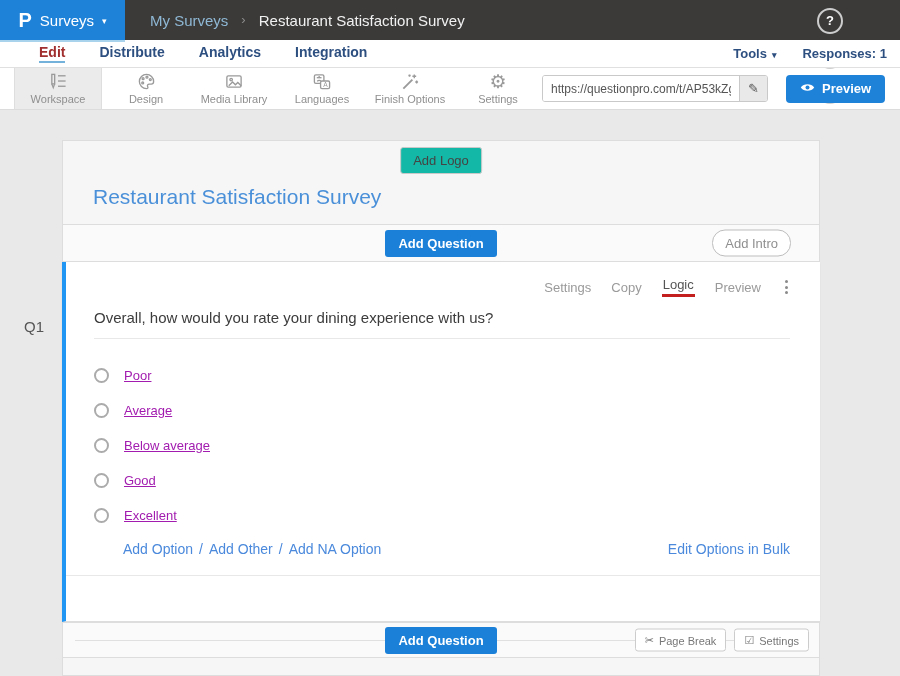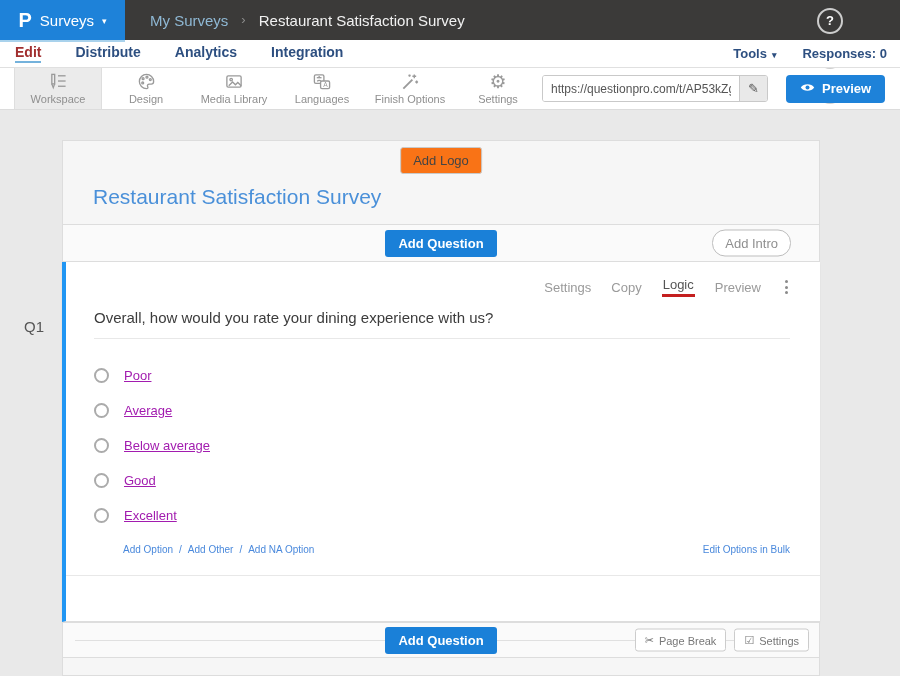--- a/index.html
+++ b/index.html
@@ -20,21 +20,21 @@
   .header-actions { margin-left:auto; display:flex; align-items:center; gap:9px; padding-right:14px;flex-direction:column; }
   .circle-btn { width:26px; height:26px; border:2px solid #cdcdcd; border-radius:50%;
                 display:flex; align-items:center; justify-content:center;
                 color:#fff; font-size:13px; font-weight:bold; cursor:pointer; }
   .upgrade { background:var(--upgrade_orange,#f7a11d); color:#fff; border:none; border-radius:13px;
              padding:6px 14px; font-size:13px; font-weight:bold; cursor:pointer; font-family:inherit; }
 
   
   .nav-row { position:relative; display:flex; align-items:center; height:28px; background:#fff; border-bottom:1px solid #e0e0e0; }
   .nav-row::before { content:""; position:absolute; top:0; left:0; width:125px; height:2px; background:#a9d2ec; }
-  .tabs { display:flex; gap:34px; padding-left:15px; }
+  .tabs { display:flex; gap:34px; padding-left:15px;margin-left:24px; }
   .tab { font-size:14px; font-weight:bold; color:var(--tab_navy,#2d4f80); cursor:pointer; text-decoration:none; }
   .tab.active { color:var(--active_tab_red,#a12f2f); border-bottom:2px solid #74b2dc; padding-bottom:1px; }
   .nav-right { margin-left:auto; display:flex; align-items:center; gap:26px; padding-right:13px;
                font-size:13px; font-weight:bold; color:var(--tab_navy,#2d4f80); }
   .tools { display:flex; align-items:center; gap:5px; cursor:pointer; }
   .tools .caret { color:var(--tab_navy,#2d4f80); }
 
   
   .toolbar { display:flex; align-items:stretch; height:42px; background:#fff; border-bottom:1px solid #dcdcdc; }
   .tb-items { display:flex; padding-left:14px; }
@@ -55,21 +55,21 @@
   .preview-btn { display:flex; align-items:center; gap:7px; height:28px; padding:0 14px;
                  background:var(--brand_blue,#1e82d9); color:#fff; border:none; border-radius:4px;
                  font-size:13px; font-weight:bold; cursor:pointer; font-family:inherit; }
 
   
   .main { position:relative; height:566px; padding-top:30px; }
   .q-num { position:absolute; left:24px; top:208px; font-size:15px; color:#555; }
   .survey-card { margin-left:62px; width:758px; }
 
   .card-header { position:relative; height:85px; background:#f6f6f6; border:1px solid #ddd; }
-  .add-logo { position:absolute; top:6px; left:50%; transform:translateX(-50%); background:#f97316;
+  .add-logo { position:absolute; top:6px; left:50%; transform:translateX(-50%); background:#14b8a6;
               border:1px solid #c9c9c9; border-radius:3px; padding:5px 12px; font-size:13px; color:#444;
               cursor:pointer; font-family:inherit; }
   .survey-title { position:absolute; left:30px; top:44px; font-size:21px; font-weight:normal;
                   color:var(--title_blue,#4a90d9); cursor:text; }
 
   .add-row { position:relative; height:37px; background:#fafafa; border:1px solid #ddd; border-top:none;
              display:flex; align-items:center; justify-content:center; }
   .btn-primary { background:var(--accent_blue,#1a80d8); color:#fff; border:none; border-radius:3px;
                  padding:6px 13px; font-size:13px; font-weight:bold; cursor:pointer; font-family:inherit; }
   .add-intro { position:absolute; right:28px; top:50%; transform:translateY(-50%); background:#fff;
@@ -84,21 +84,21 @@
   .kebab { display:flex; flex-direction:column; gap:2.5px; margin-left:2px; cursor:pointer; padding:2px; }
   .kebab i { width:3px; height:3px; border-radius:50%; background:#8a8a8a; }
   .q-text { margin-top:13px; font-size:15px; color:#3c3c3c; cursor:text; }
   .q-divider { border-bottom:1px solid #e8e8e8; margin-top:12px; }
   .q-divider.full { margin:17px -30px 0 -28px; }
   .options { margin-top:26px; }
   .option { display:flex; align-items:center; gap:15px; height:20px; margin-bottom:15px; }
   .radio { width:15px; height:15px; border:2px solid #ababab; border-radius:50%; background:#fff; cursor:pointer; }
   .opt-label { font-size:13px; color:#a21caf; cursor:pointer;text-decoration:underline; }
   .opt-links { display:flex; justify-content:space-between; align-items:center; margin-top:4px; padding-left:29px;
-               font-size:10px; color:var(--link_blue,#4a89dc); height:18px;text-align:center; }
+               font-size:14px; color:var(--link_blue,#4a89dc); height:18px;text-align:center; }
   .opt-links a { cursor:pointer; color:var(--link_blue,#4a89dc); }
   .opt-links .slash { margin:0 6px; }
   .validation-row { display:flex; align-items:center; margin-top:13px; height:24px; font-size:14px; color:#3c3c3c; }
   .toggle { position:relative; width:32px; height:15px; background:#dcdcdc; border-radius:8px; margin-left:10px; cursor:pointer; }
   .toggle .knob { position:absolute; left:0; top:-1px; width:16px; height:16px; background:#fcfcfc;
                   border:1px solid #cfcfcf; border-radius:50%; }
   .trash { margin-left:auto; cursor:pointer; display:flex; align-items:center; }
 
   .footer-row { position:relative; height:36px; background:#fafafa; border:1px solid #ddd;
                 display:flex; align-items:center; justify-content:center; }
@@ -158,21 +158,21 @@
       <a class="tab active">Edit</a>
       <a class="tab">Distribute</a>
       <a class="tab">Analytics</a>
       <a class="tab">Integration</a>
     </div>
     <div class="nav-right">
       <span class="tools">
         <span>Tools</span>
         <span class="caret">▾</span>
       </span>
-      <span>Responses: 0</span>
+      <span>Responses: 1</span>
     </div>
   </nav>
 
   <div class="toolbar">
     <div class="tb-items">
       <div class="tb-item active">
         <span class="tb-icon">
           <svg width="20" height="19" viewBox="0 0 20 20">
               <rect x="3.5" y="2.5" width="3" height="10"></rect>
               <path d="M3.5 12.5 L5 16.5 L6.5 12.5"></path>

